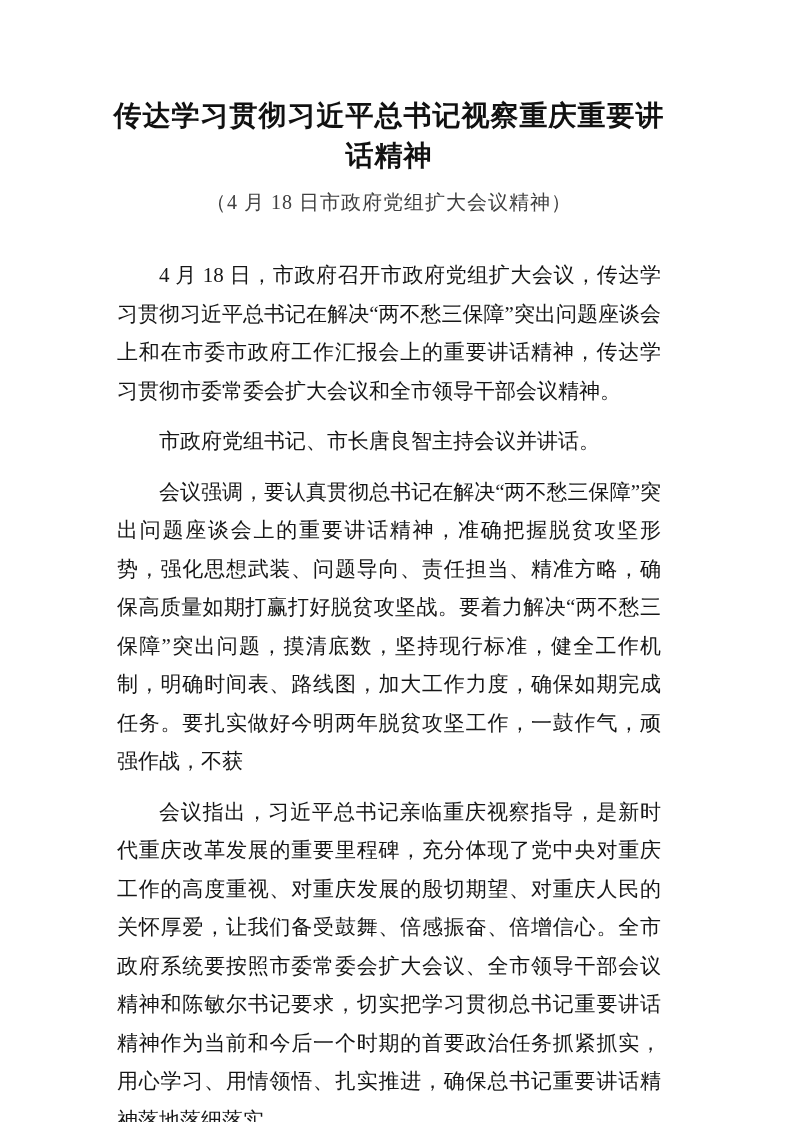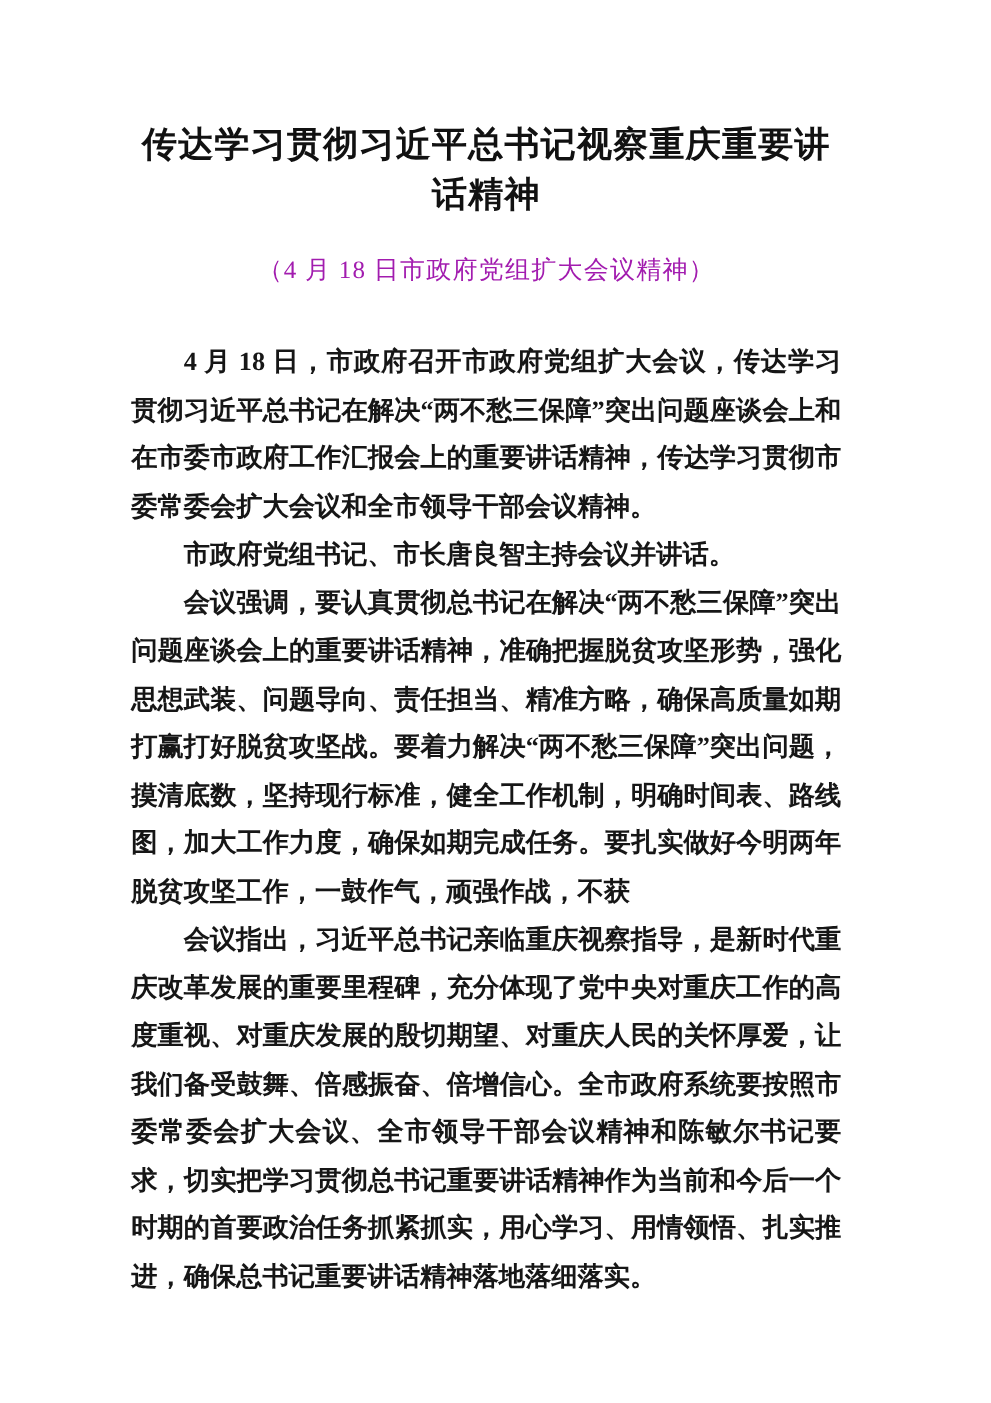--- a/index.html
+++ b/index.html
@@ -26,36 +26,35 @@
     letter-spacing: 1px;
     color: #111111;
     margin: 0;
   }
   .doc-subtitle {
     font-family: "Liberation Serif", "DejaVu Serif", serif;
     font-size: 20px;
     line-height: 26px;
     text-align: center;
     letter-spacing: 1px;
-    margin-top: 27px;
-    color: #a21caf;
+    margin-top: 13px;
+    color: #404040;
   }
   .doc-body {
     margin-top: 41px;
     font-family: "Liberation Serif", "DejaVu Serif", serif;
     font-size: 21px;
     line-height: 38.5px;
     text-align: justify;
     text-justify: inter-character;
     color: #161616;
   }
   .doc-body p {
-    margin: 0;
+    margin: 12px;
     text-indent: 2em;
-    font-weight: bold;
   }
 </style>
 </head>
 <body>
 
 <div class="page">
   <h1 class="doc-title">传达学习贯彻习近平总书记视察重庆重要讲话精神</h1>
 
   <div class="doc-subtitle">（4 月 18 日市政府党组扩大会议精神）</div>
 

